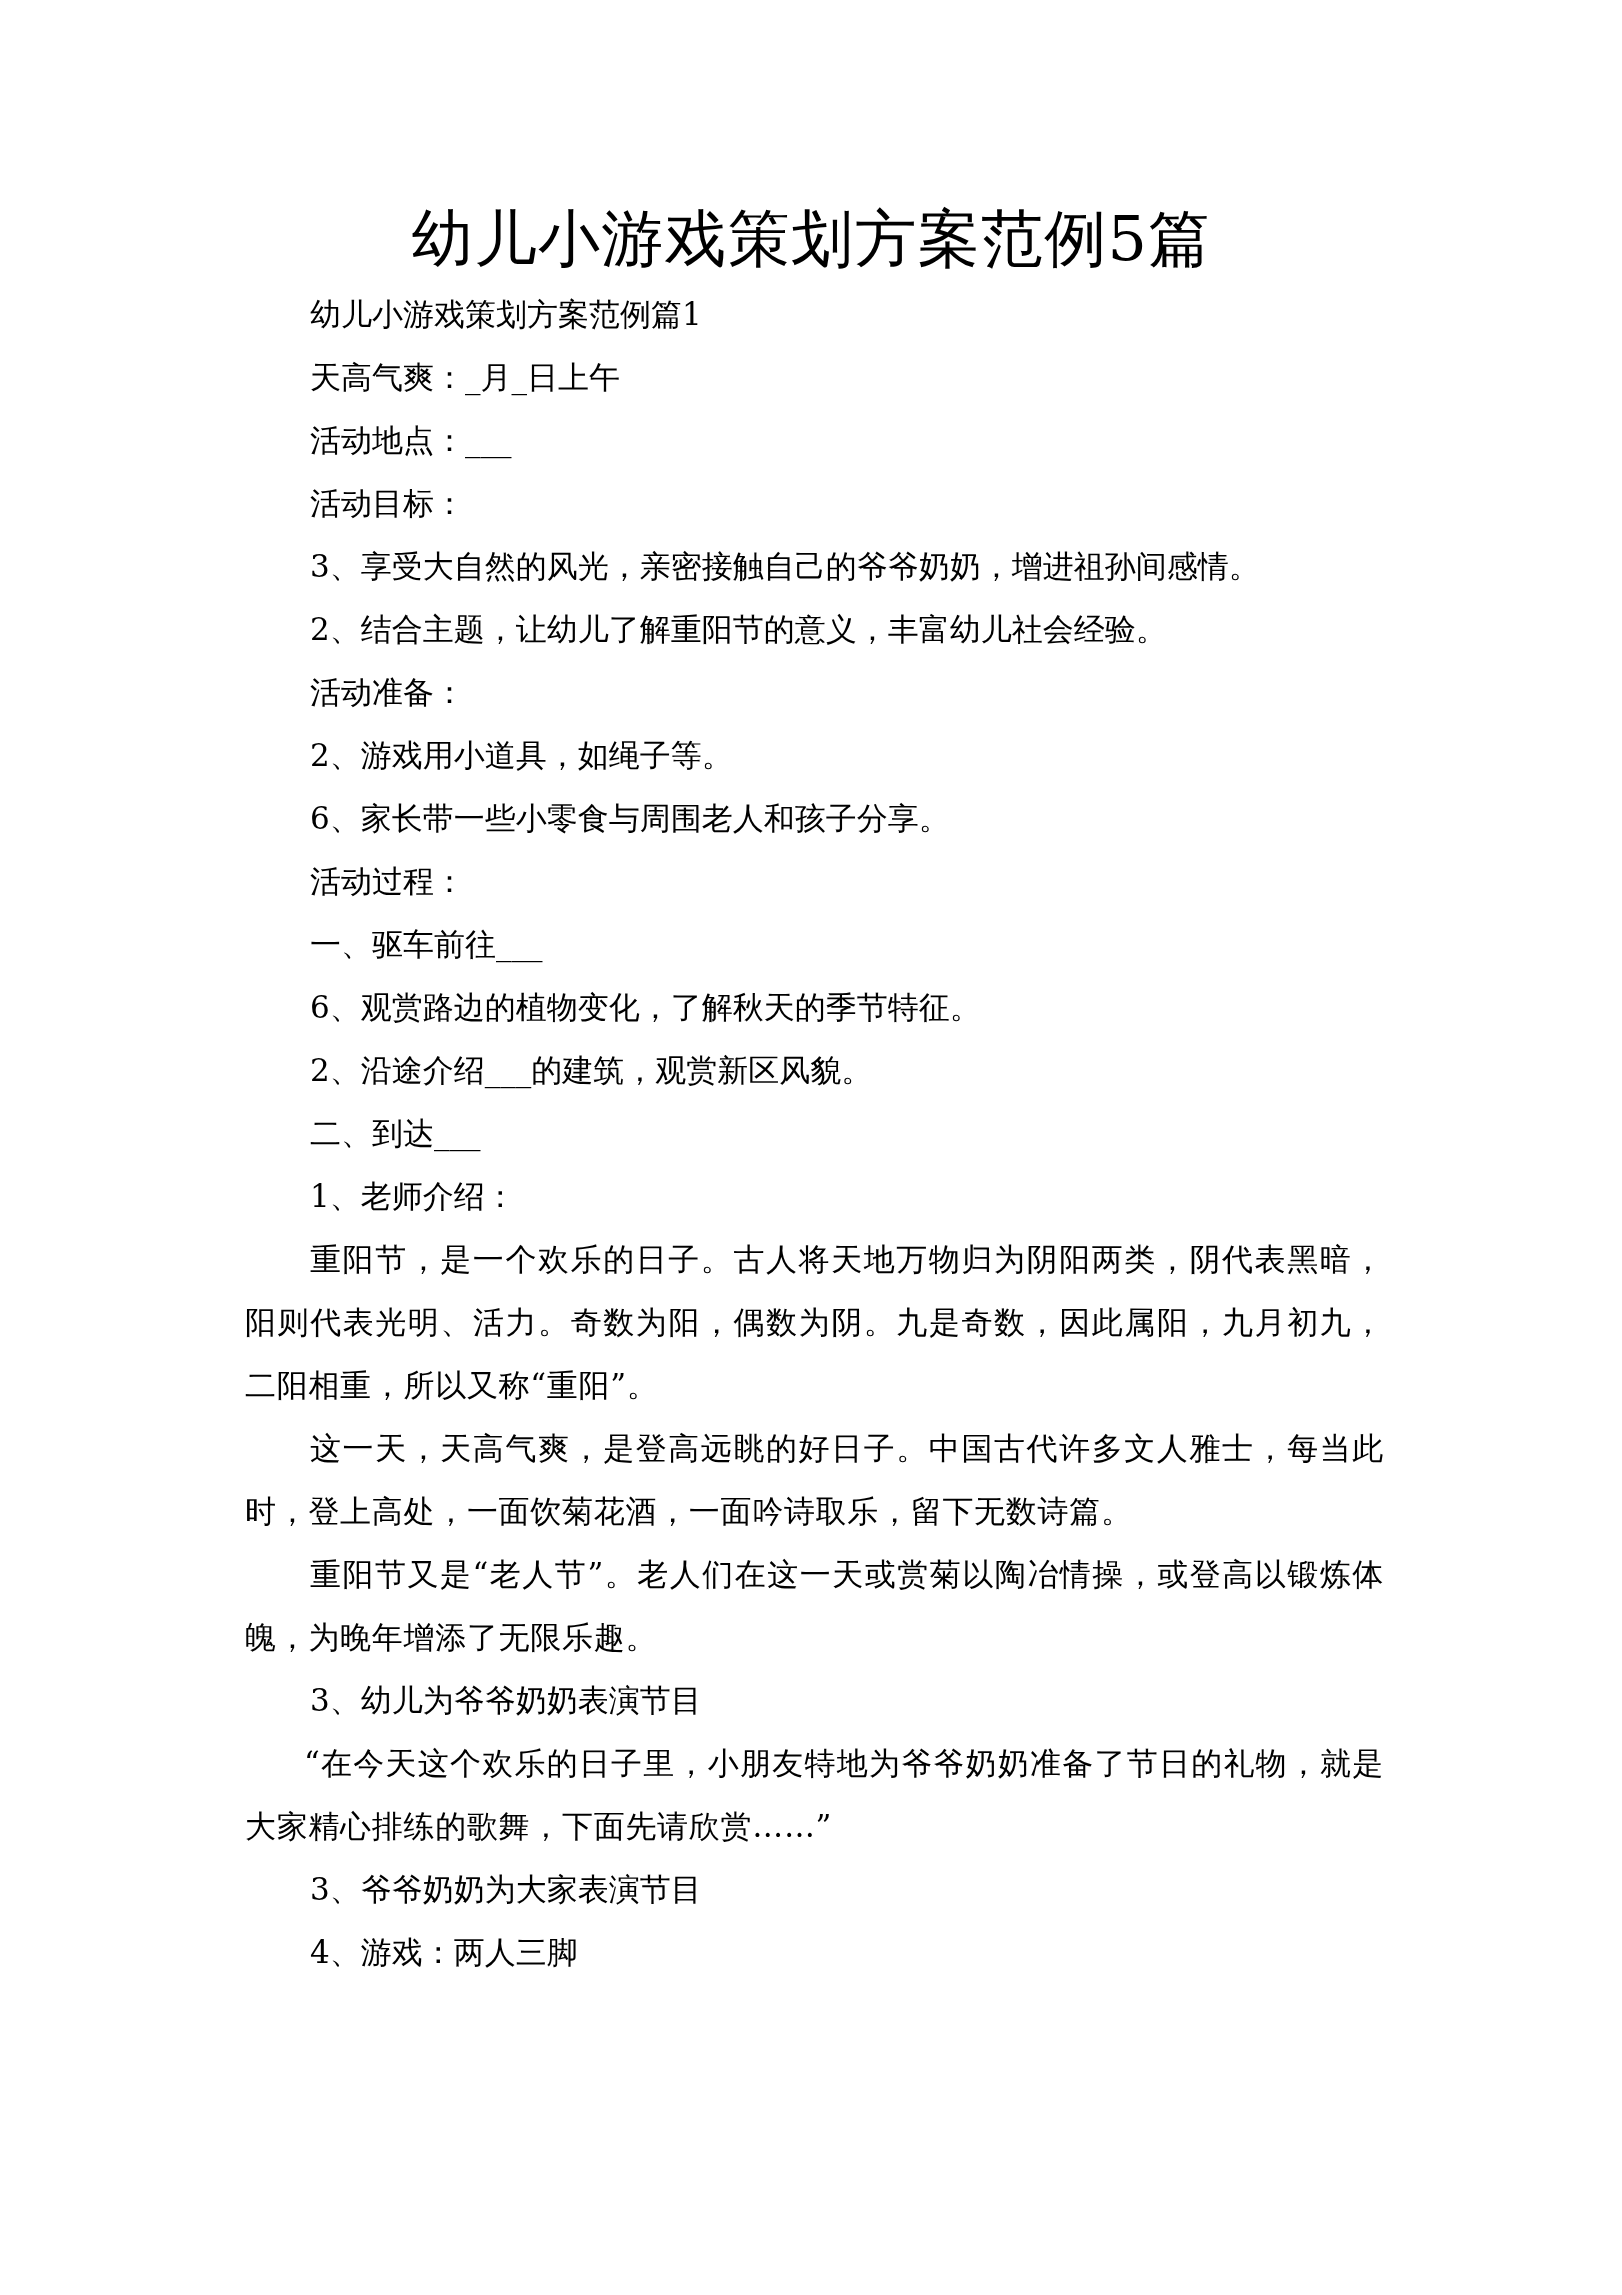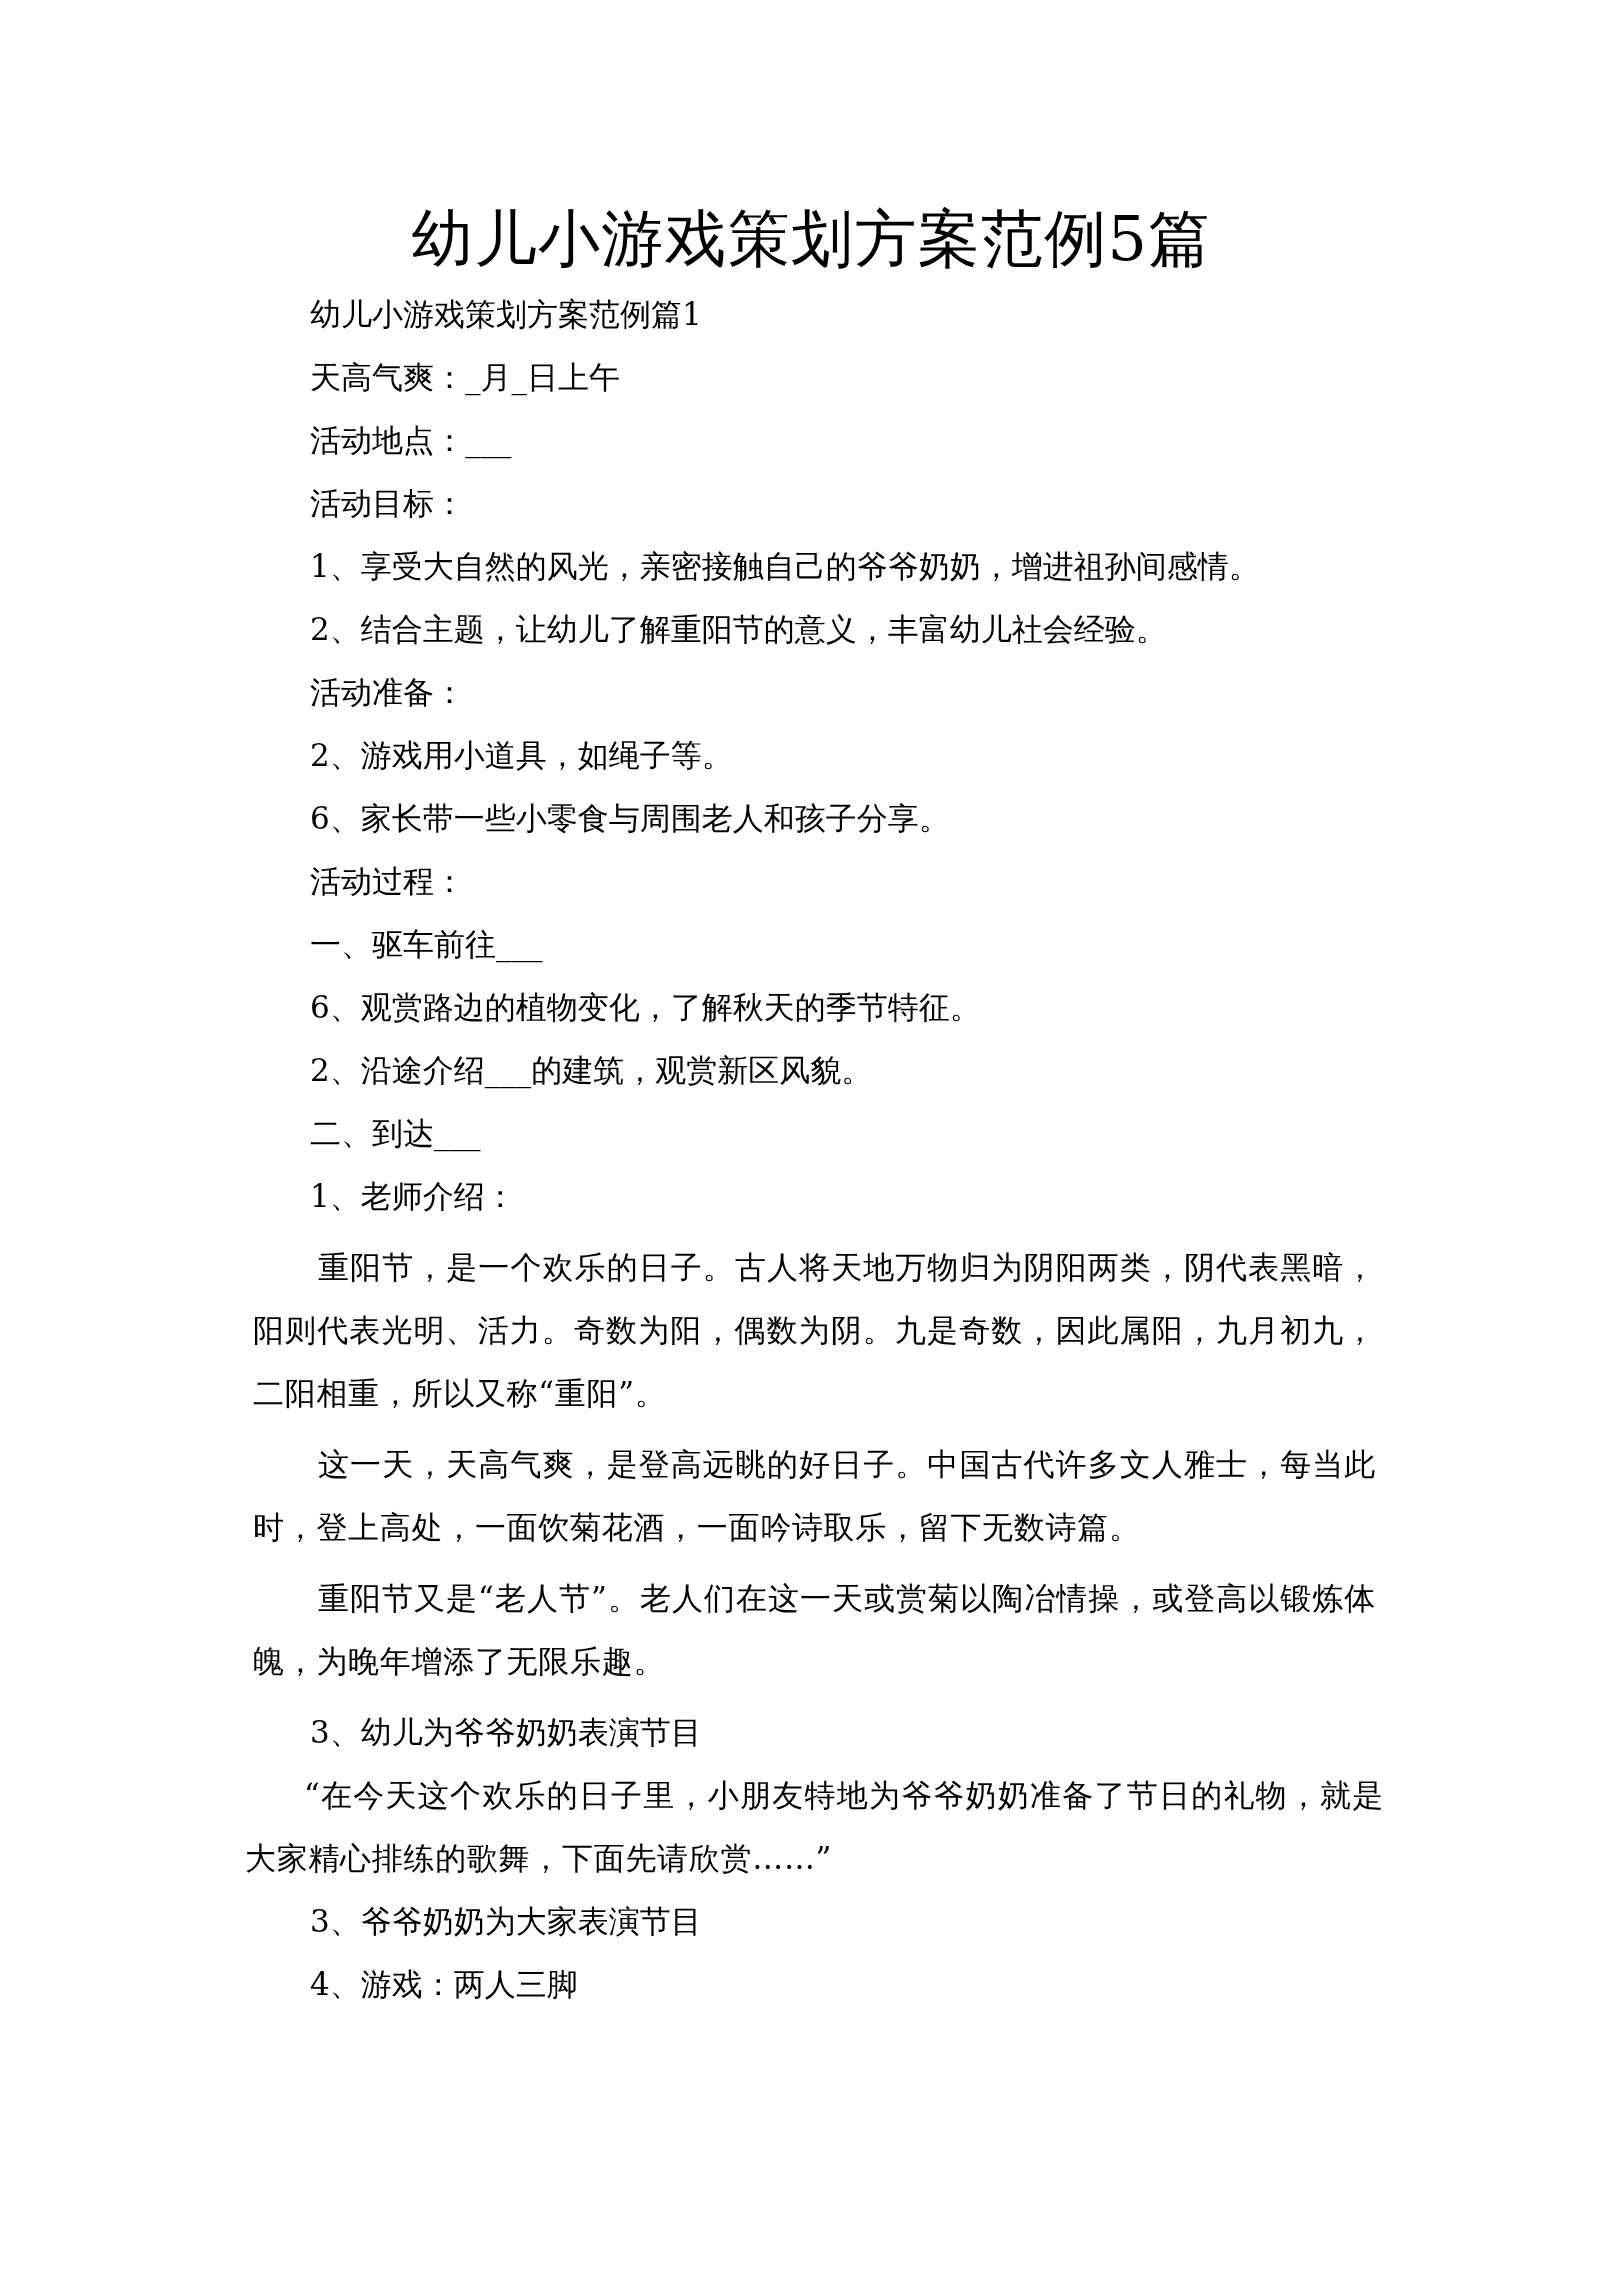--- a/index.html
+++ b/index.html
@@ -43,21 +43,21 @@
       font-size: 31px;
       line-height: 63px;
     }
     .line {
       margin: 0;
       white-space: pre;
       height: 63px;
     }
     .ind { padding-left: 65px; }
     .para {
-      margin: 8px;
+      margin: 0;
       text-indent: 65px;
       text-align: justify;
       text-align-last: left;
       line-height: 63px;
       letter-spacing: 0.7px;
     }
     .quote-para {
       margin: 0;
       text-indent: 59px;
       text-align: justify;
@@ -71,21 +71,21 @@
 
 <div class="page">
 
   <h1 class="title">幼儿小游戏策划方案范例5篇</h1>
 
   <div class="body">
     <p class="line ind">幼儿小游戏策划方案范例篇1</p>
     <p class="line ind">天高气爽：_月_日上午</p>
     <p class="line ind">活动地点：___</p>
     <p class="line ind">活动目标：</p>
-    <p class="line ind">1、享受大自然的风光，亲密接触自己的爷爷奶奶，增进祖孙间感情。</p>
+    <p class="line ind">3、享受大自然的风光，亲密接触自己的爷爷奶奶，增进祖孙间感情。</p>
     <p class="line ind">2、结合主题，让幼儿了解重阳节的意义，丰富幼儿社会经验。</p>
     <p class="line ind">活动准备：</p>
     <p class="line ind">2、游戏用小道具，如绳子等。</p>
     <p class="line ind">6、家长带一些小零食与周围老人和孩子分享。</p>
     <p class="line ind">活动过程：</p>
     <p class="line ind">一、驱车前往___</p>
     <p class="line ind">6、观赏路边的植物变化，了解秋天的季节特征。</p>
     <p class="line ind">2、沿途介绍___的建筑，观赏新区风貌。</p>
     <p class="line ind">二、到达___</p>
     <p class="line ind">1、老师介绍：</p>

